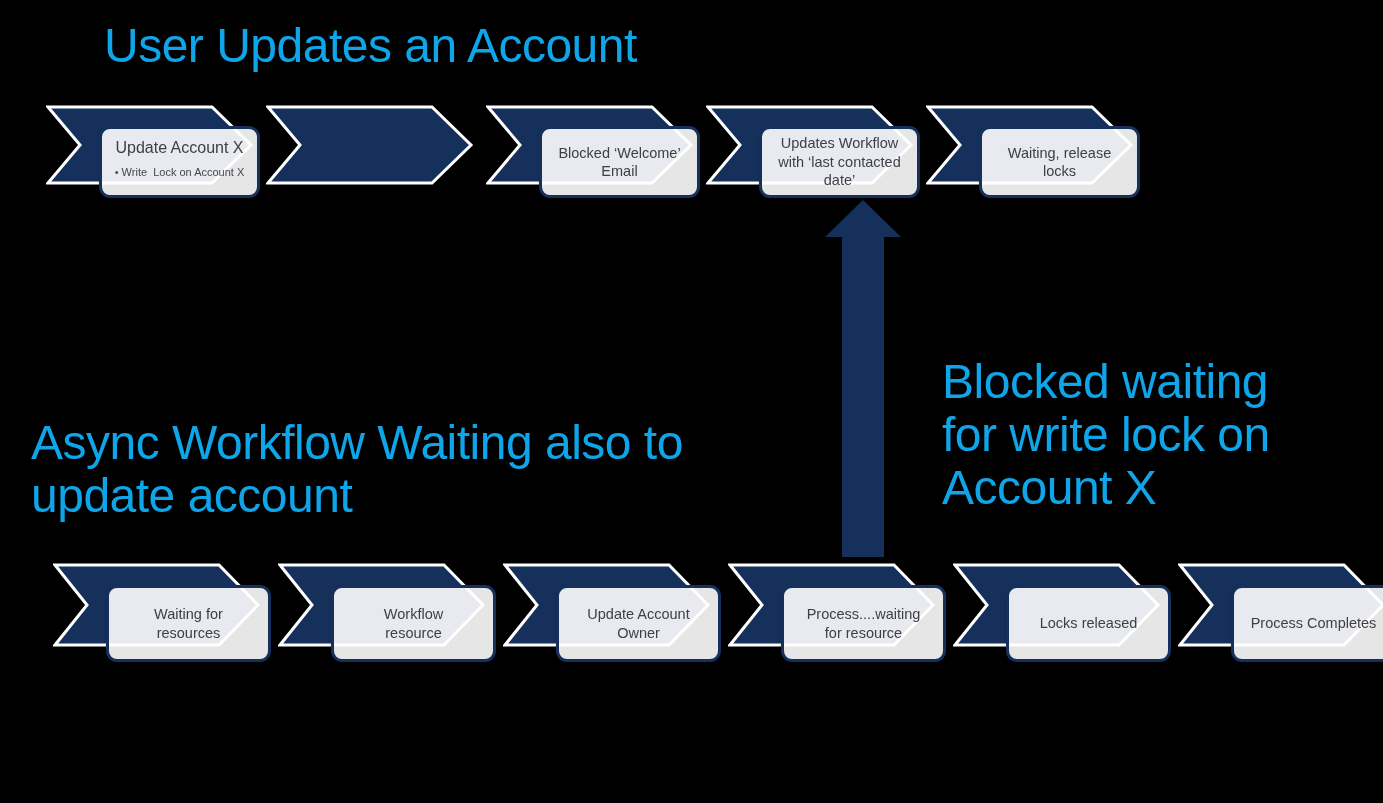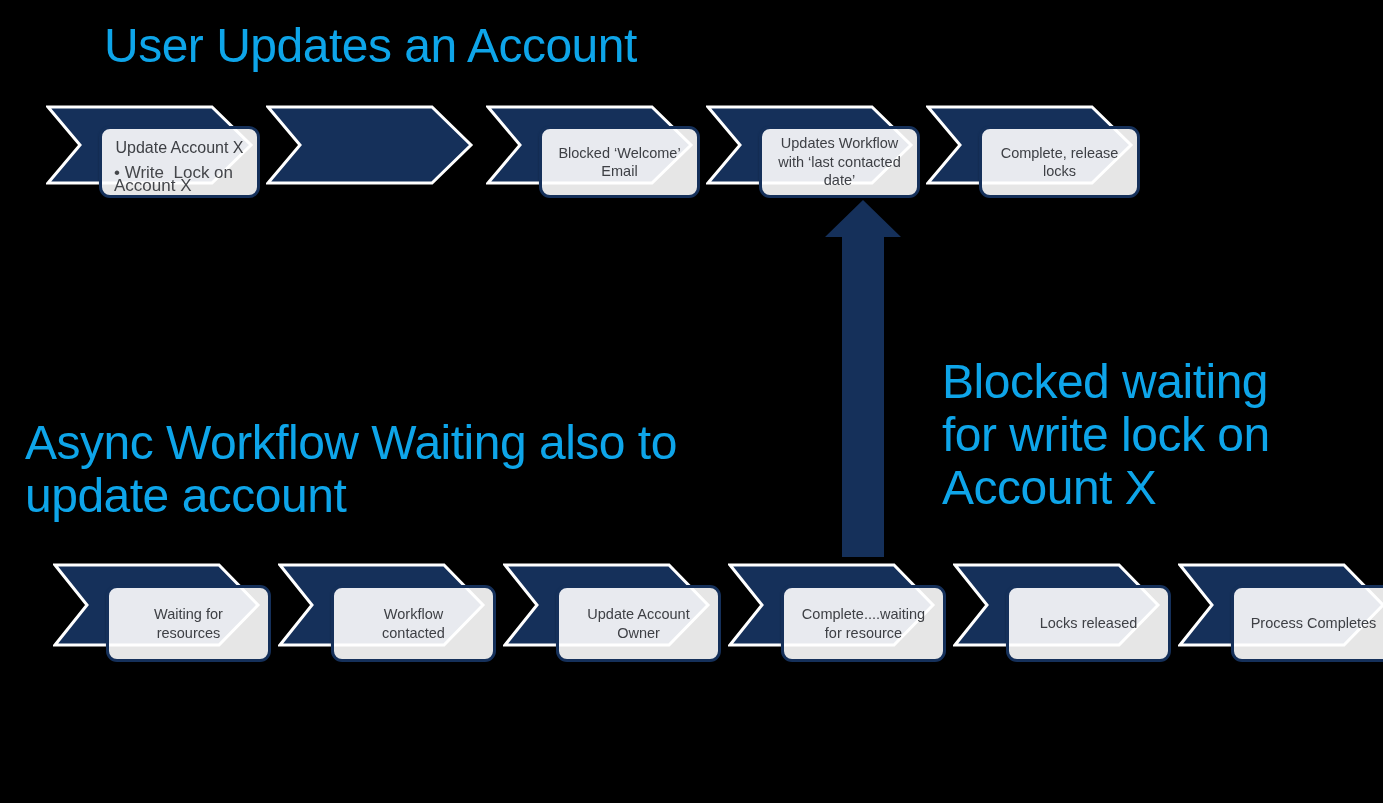--- a/index.html
+++ b/index.html
@@ -3,39 +3,39 @@
 <meta charset="utf-8">
 <style>
   html,body{margin:0;padding:0;background:#000;}
   body{width:1383px;height:803px;position:relative;overflow:hidden;
        font-family:"Liberation Sans",sans-serif;}
   .canvas{position:absolute;left:0;top:0;width:1383px;height:803px;background:#000000;}
 
   .big-title{position:absolute;font-size:48px;line-height:53px;color:#0ea5e9;
              letter-spacing:-0.5px;white-space:pre-line;font-weight:400;}
   #title-top{left:104px;top:19px;}
-  #title-bottom{left:25px;top:416px;}
+  #title-bottom{left:31px;top:416px;}
   #annotation{left:942px;top:355px;}
 
   .step{position:absolute;width:260px;height:110px;top:0;}
   .chev{position:absolute;left:0;top:0;display:block;}
   .chev-poly{fill:#15305a;stroke:#ffffff;stroke-width:3;stroke-linejoin:miter;}
 
   .card{position:absolute;left:53px;top:21px;width:161px;height:72px;
         background:rgba(255,255,255,0.90);border:3px solid #15305a;border-radius:11px;
         box-sizing:border-box;display:flex;align-items:center;justify-content:center;
         text-align:center;color:#3e4045;font-size:14.5px;line-height:18.5px;
         box-shadow:1px 2px 3px rgba(0,0,0,0.5);}
   .row2 .card{top:22px;width:165px;height:77px;}
   .card-label{white-space:pre-line;}
 
   .card-first{flex-direction:column;align-items:center;justify-content:flex-start;
               text-align:left;padding:9px 12px;}
   .card-first .card-title{font-size:16px;line-height:20px;color:#3e4045;}
-  .card-first .card-bullet{font-size:17px;line-height:13px;margin-top:8px;
+  .card-first .card-bullet{font-size:11px;line-height:13px;margin-top:8px;
                            color:#45474b;white-space:pre-wrap;}
 
   #row-top{position:absolute;left:0;top:105px;width:1383px;height:110px;}
   #row-bottom{position:absolute;left:0;top:563px;width:1383px;height:120px;margin-left:17px;}
 
   #blocked-arrow{position:absolute;left:820px;top:197px;display:block;}
   #blocked-arrow polygon{fill:#15305a;}
 </style>
 </head>
 <body>
@@ -81,21 +81,21 @@
 with ‘last contacted
 date’</div>
       </div>
     </div>
 
     <div class="step row1" style="left:926px">
       <svg class="chev" viewBox="0 0 208 80" width="208" height="80">
         <polygon class="chev-poly" points="2,2 166,2 205,40 166,78 2,78 34,40"></polygon>
       </svg>
       <div class="card">
-        <div class="card-label">Complete, release
+        <div class="card-label">Waiting, release
 locks</div>
       </div>
     </div>
 
   </div>
 
   <svg id="blocked-arrow" viewBox="0 0 92 362" width="92" height="362">
     <polygon points="43,3 81,40 64,40 64,360 22,360 22,40 5,40"></polygon>
   </svg>
 
@@ -117,40 +117,40 @@
 resources</div>
       </div>
     </div>
 
     <div class="step row2" style="left:261px">
       <svg class="chev" viewBox="0 0 208 84" width="208" height="84">
         <polygon class="chev-poly" points="2,2 166,2 205,42 166,82 2,82 34,42"></polygon>
       </svg>
       <div class="card">
         <div class="card-label">Workflow
-contacted</div>
+resource</div>
       </div>
     </div>
 
     <div class="step row2" style="left:486px">
       <svg class="chev" viewBox="0 0 208 84" width="208" height="84">
         <polygon class="chev-poly" points="2,2 166,2 205,42 166,82 2,82 34,42"></polygon>
       </svg>
       <div class="card">
         <div class="card-label">Update Account
 Owner</div>
       </div>
     </div>
 
     <div class="step row2" style="left:711px">
       <svg class="chev" viewBox="0 0 208 84" width="208" height="84">
         <polygon class="chev-poly" points="2,2 166,2 205,42 166,82 2,82 34,42"></polygon>
       </svg>
       <div class="card">
-        <div class="card-label">Complete....waiting
+        <div class="card-label">Process....waiting
 for resource</div>
       </div>
     </div>
 
     <div class="step row2" style="left:936px">
       <svg class="chev" viewBox="0 0 208 84" width="208" height="84">
         <polygon class="chev-poly" points="2,2 166,2 205,42 166,82 2,82 34,42"></polygon>
       </svg>
       <div class="card">
         <div class="card-label">Locks released</div>

